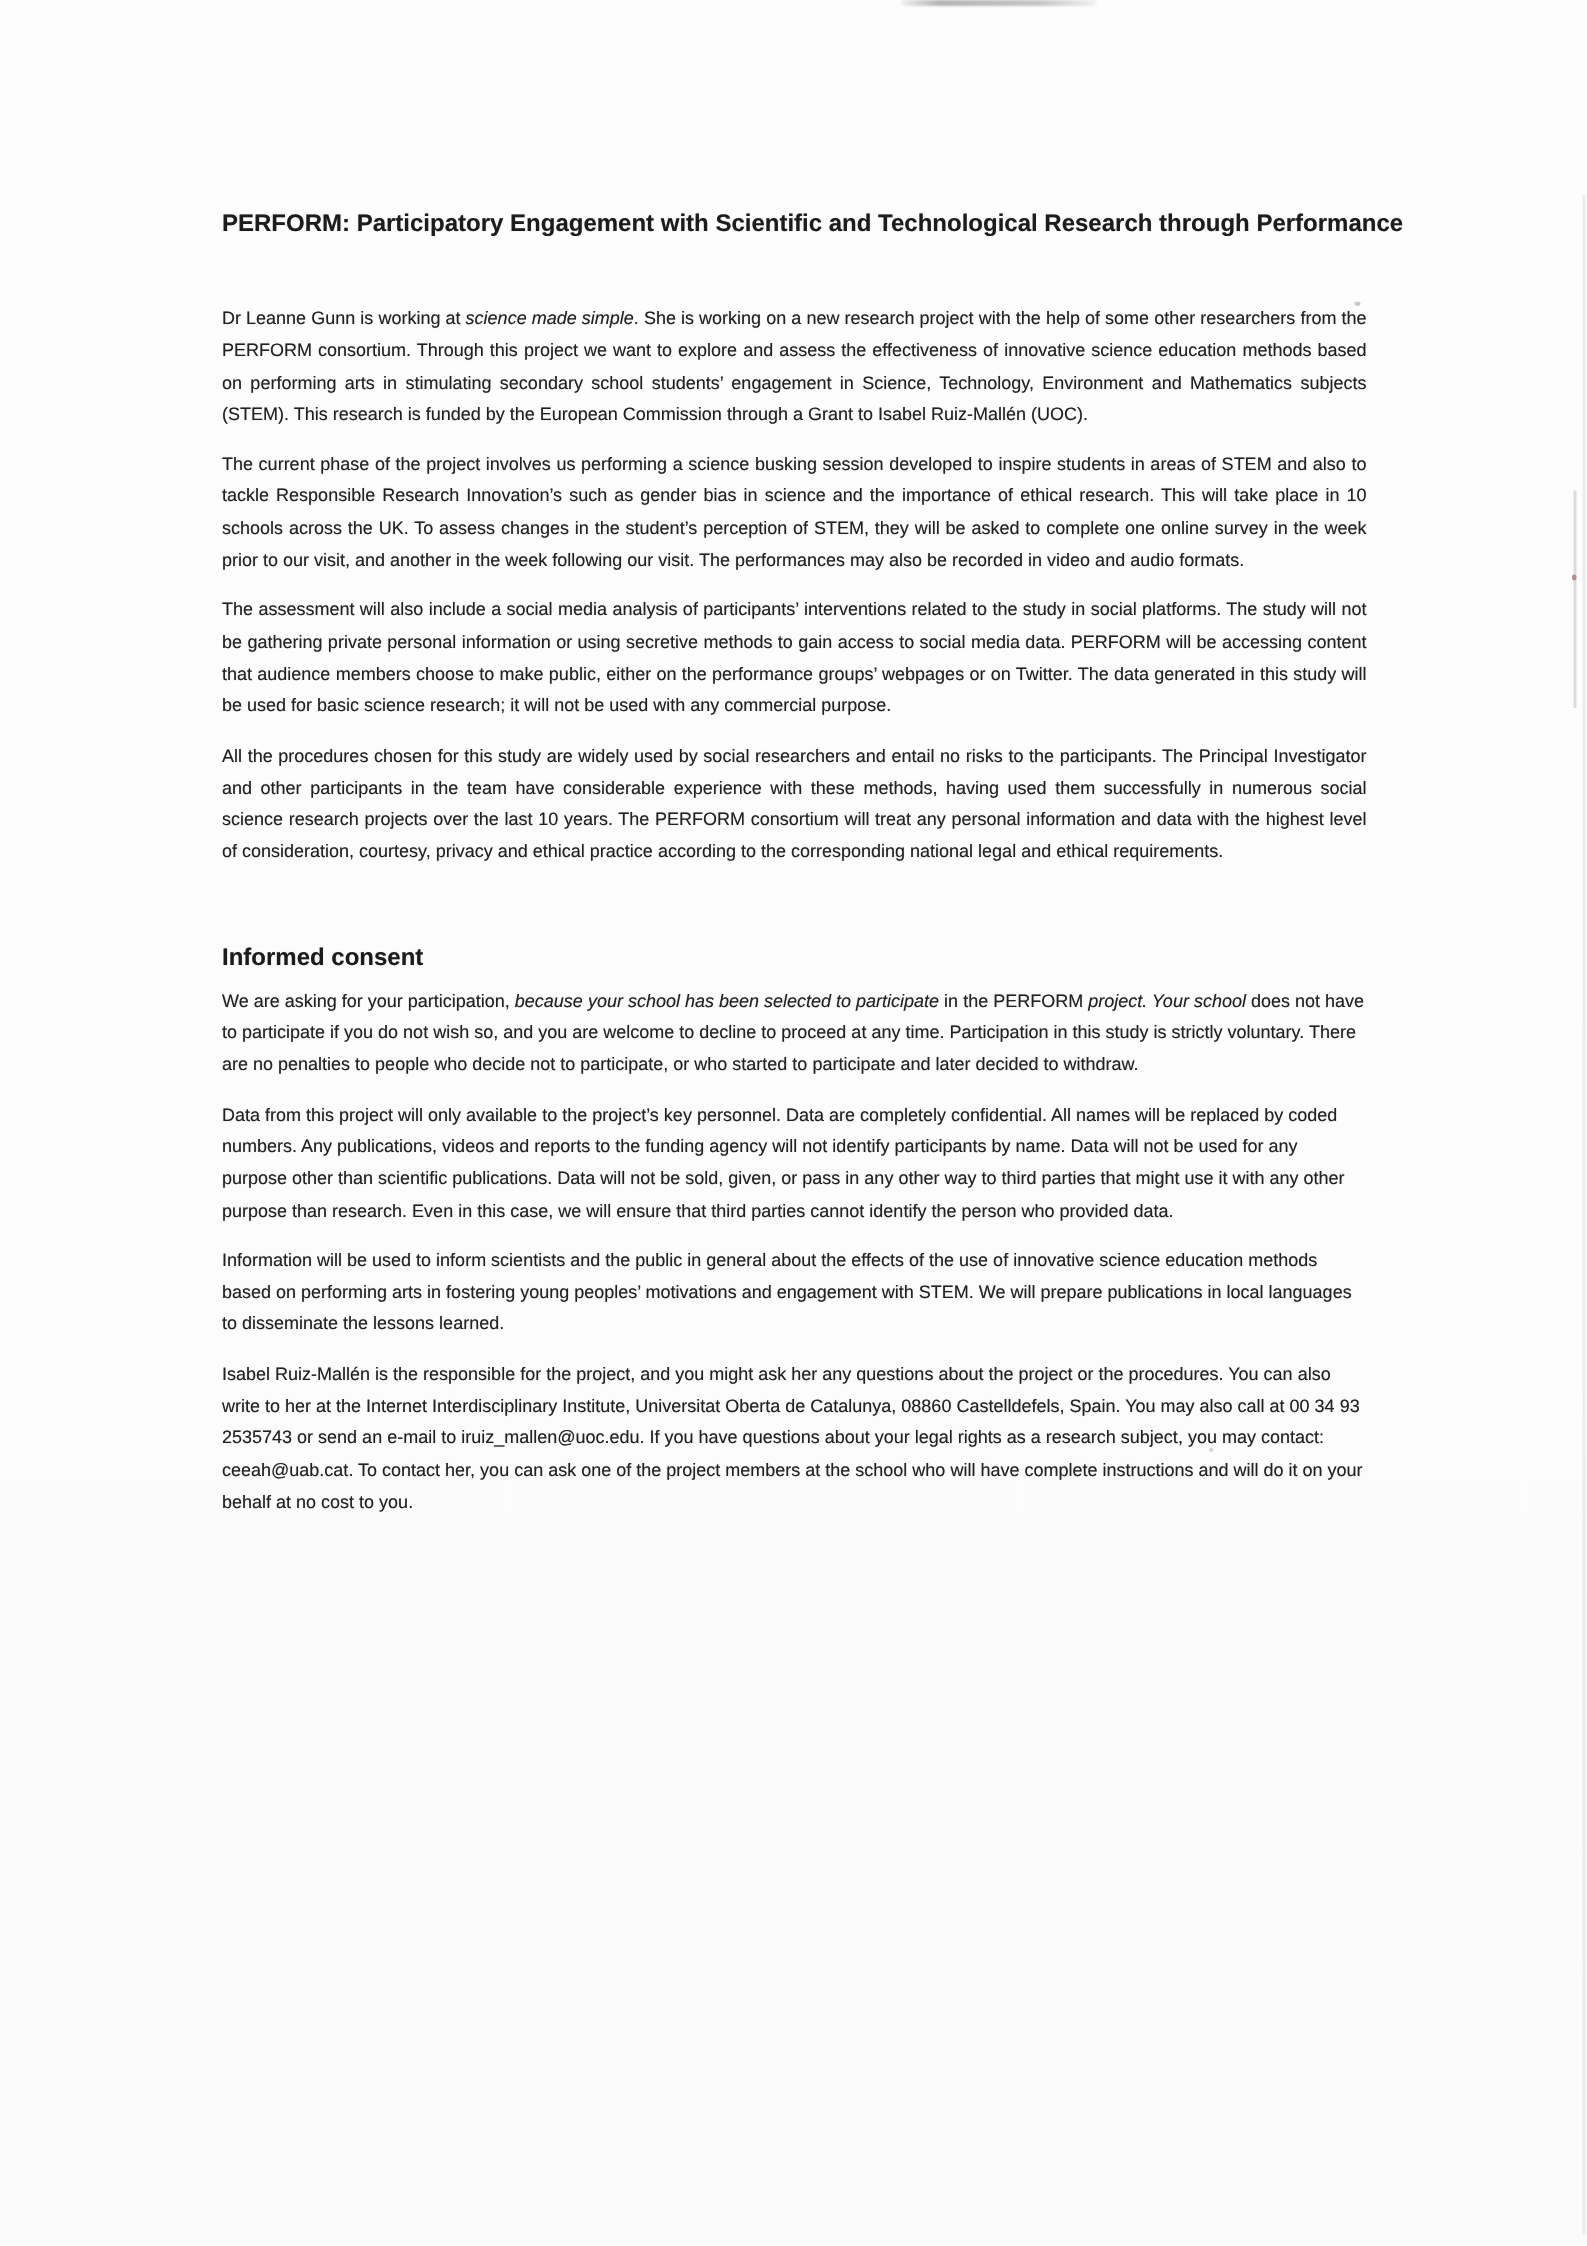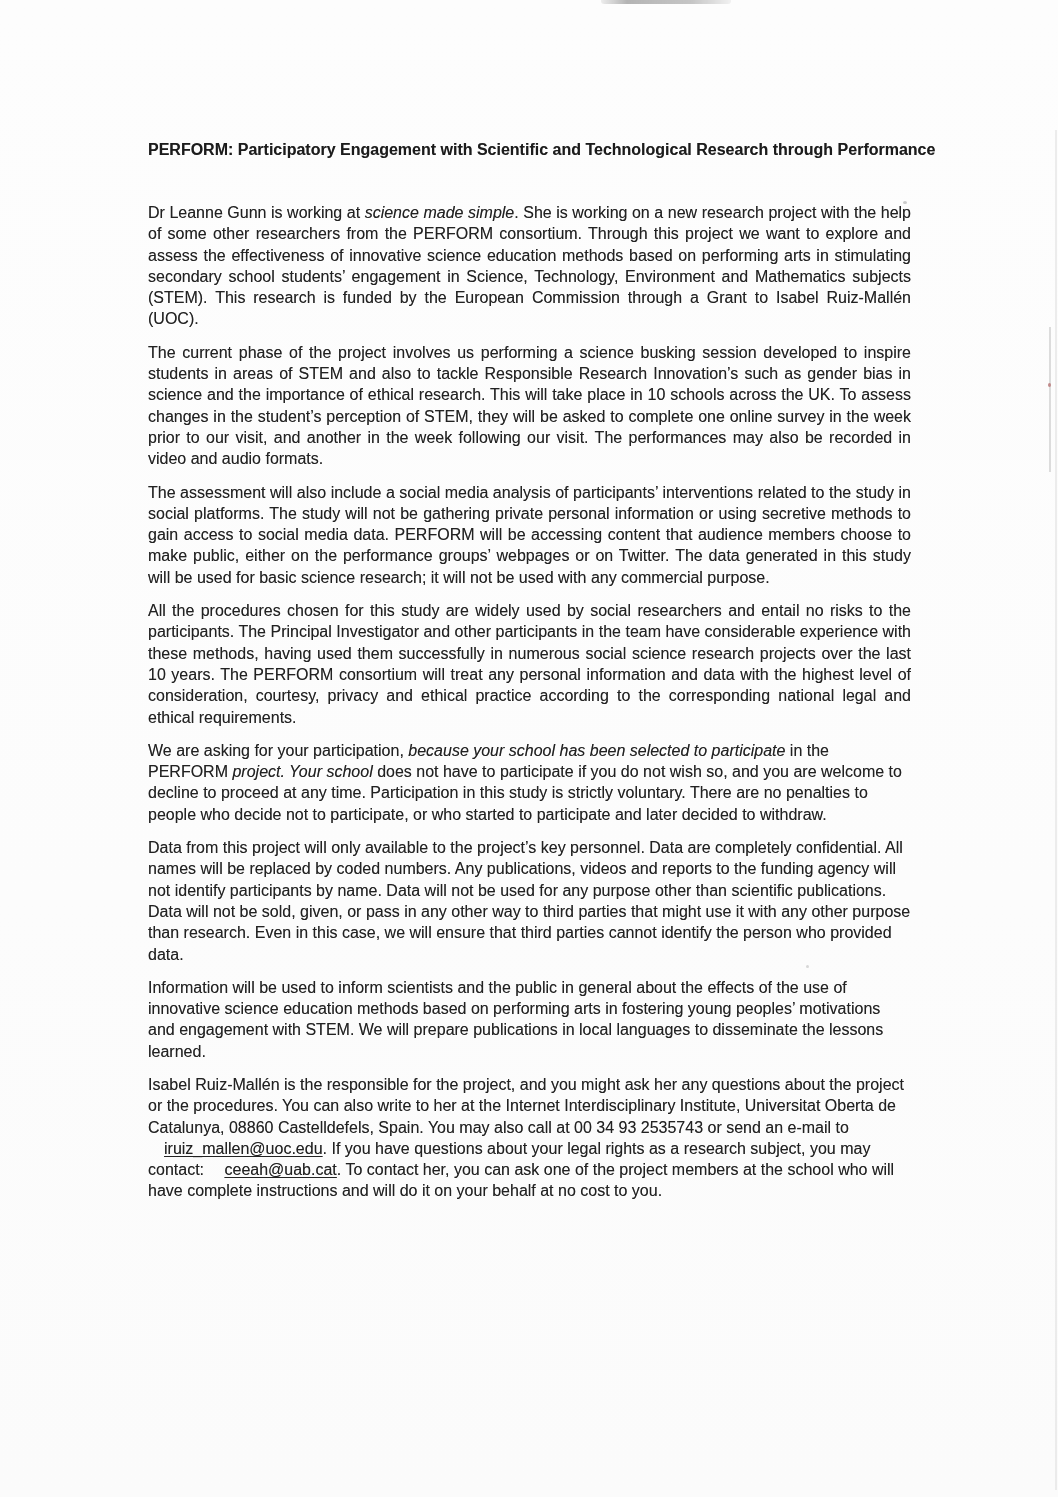--- a/index.html
+++ b/index.html
@@ -33,27 +33,27 @@
   }
   h2 {
     line-height: 21px;
     margin-bottom: 13px;
   }
   h2.consent {
     margin-top: 49px;
     margin-bottom: 8px;
   }
   p.para {
-    font-size: 16px;
+    font-size: 12px;
     line-height: 21.3px;
     margin: 0 0 12px 0;
   }
   p.justify { text-align: justify; }
   .it { font-style: italic; }
-  .un { text-decoration: underline; text-underline-offset: 2px; margin-left: 16px; }
+  .un { text-underline-offset: 2px; }
 
   
   .smudge-top {
     position: absolute;
     left: 601px; top: 0;
     width: 130px; height: 4px;
     background: linear-gradient(90deg, rgba(150,150,150,0.15), rgba(120,120,120,0.55) 20%, rgba(130,130,130,0.45) 70%, rgba(160,160,160,0.12));
     border-radius: 0 0 3px 3px;
     filter: blur(0.6px);
   }
@@ -107,18 +107,19 @@
   <h1>PERFORM: Participatory Engagement with Scientific and Technological Research through Performance</h1>
 
   <section>
     <p class="para justify"><span>Dr Leanne Gunn is working at </span><span class="it">science made simple</span><span>.  She is working on a new research project with the help of some other researchers from the PERFORM consortium.  Through this project we want to explore and assess the effectiveness of innovative science education methods based on performing arts in stimulating secondary school students’ engagement in Science, Technology, Environment and Mathematics subjects (STEM). This research is funded by the European Commission through a Grant to Isabel Ruiz-Mallén (UOC).</span></p>
     <p class="para justify"><span>The current phase of the project involves us performing a science busking session developed to inspire students in areas of STEM and also to tackle Responsible Research Innovation’s such as gender bias in science and the importance of ethical research. This will take place in 10 schools across the UK. To assess changes in the student’s perception of STEM, they will be asked to complete one online survey in the week prior to our visit, and another in the week following our visit. The performances may also be recorded in video and audio formats.</span></p>
     <p class="para justify"><span>The assessment will also include a social media analysis of participants’ interventions related to the study in social platforms. The study will not be gathering private personal information or using secretive methods to gain access to social media data. PERFORM will be accessing content that audience members choose to make public, either on the performance groups’ webpages or on Twitter. The data generated in this study will be used for basic science research; it will not be used with any commercial purpose.</span></p>
     <p class="para justify"><span>All the procedures chosen for this study are widely used by social researchers and entail no risks to the participants. The Principal Investigator and other participants in the team have considerable experience with these methods, having used them successfully in numerous social science research projects over the last 10 years. The PERFORM consortium will treat any personal information and data with the highest level of consideration, courtesy, privacy and ethical practice according to the corresponding national legal and ethical requirements.</span></p>
   </section>
 
   <section>
+    <h2 class="consent">Informed consent</h2>
     <p class="para"><span>We are asking for your participation, </span><span class="it">because your school has been selected to participate</span><span> in the PERFORM </span><span class="it">project. Your school</span><span> does not have to participate if you do not wish so, and you are welcome to decline to proceed at any time.  Participation in this study is strictly voluntary.  There are no penalties to people who decide not to participate, or who started to participate and later decided to withdraw.</span></p>
     <p class="para"><span>Data from this project will only available to the project’s key personnel. Data are completely confidential. All names will be replaced by coded numbers. Any publications, videos and reports to the funding agency will not identify participants by name. Data will not be used for any purpose other than scientific publications. Data will not be sold, given, or pass in any other way to third parties that might use it with any other purpose than research.  Even in this case, we will ensure that third parties cannot identify the person who provided data.</span></p>
     <p class="para"><span>Information will be used to inform scientists and the public in general about the effects of the use of innovative science education methods based on performing arts in fostering young peoples’ motivations and engagement with STEM. We will prepare publications in local languages to disseminate the lessons learned.</span></p>
     <p class="para"><span>Isabel Ruiz-Mallén is the responsible for the project, and you might ask her any questions about the project or the procedures. You can also write to her at the Internet Interdisciplinary Institute, Universitat Oberta de Catalunya, 08860 Castelldefels, Spain. You may also call at 00 34 93 2535743 or send an e-mail to </span><span class="un">iruiz_mallen@uoc.edu</span><span>.  If you have questions about your legal rights as a research subject, you may contact: </span><span class="un">ceeah@uab.cat</span><span>. To contact her, you can ask one of the project members at the school who will have complete instructions and will do it on your behalf at no cost to you.</span></p>
   </section>
 </main>
 
 </body></html>

